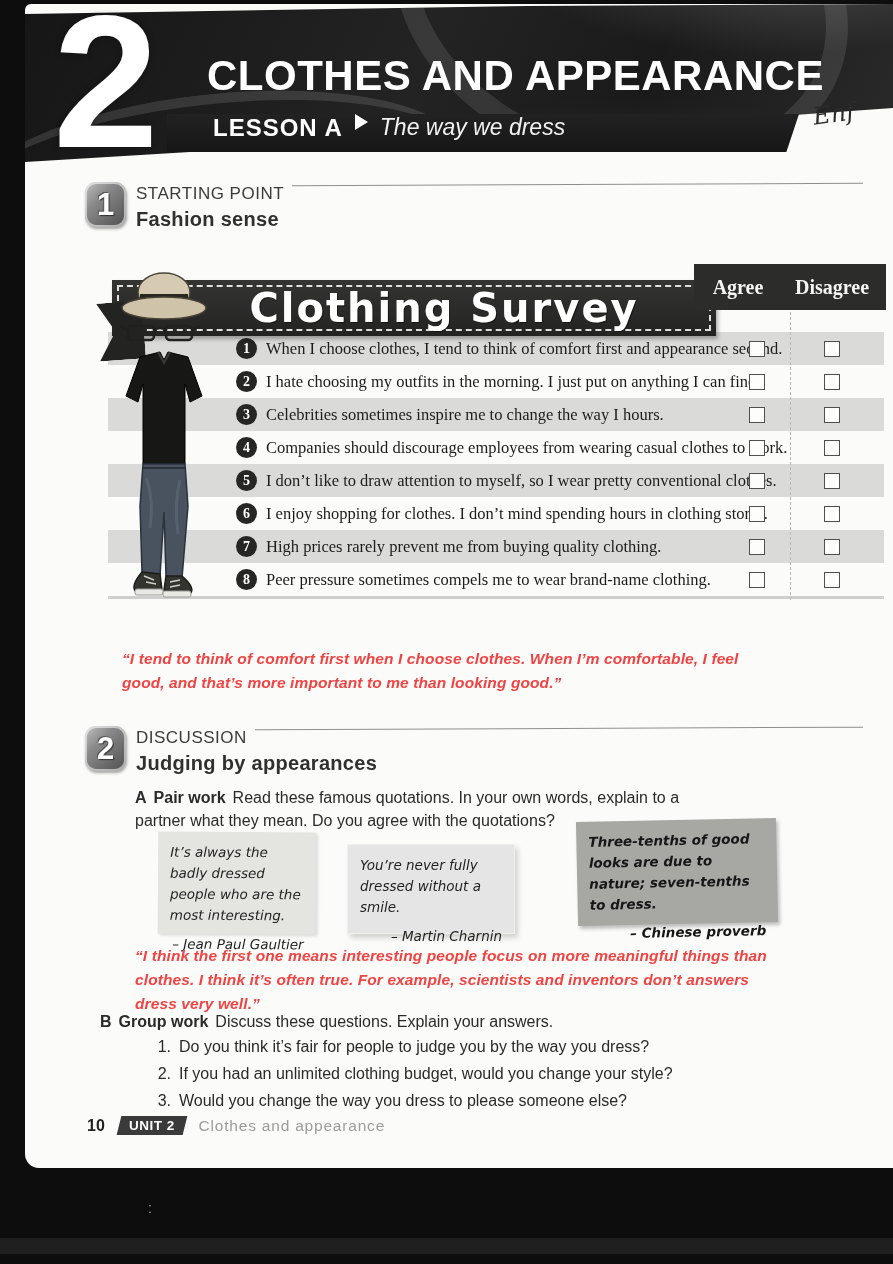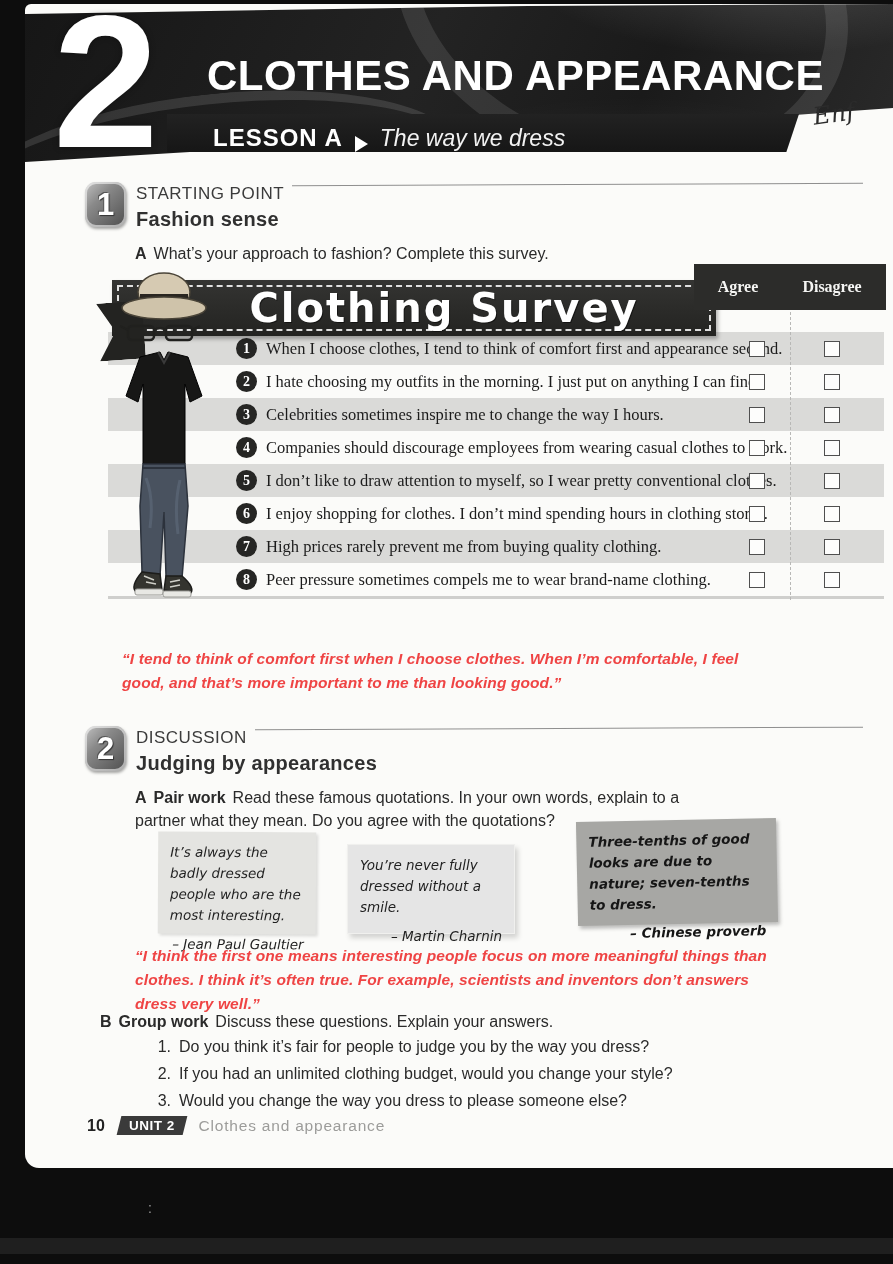--- a/index.html
+++ b/index.html
@@ -24,21 +24,21 @@
     border:22px solid rgba(255,255,255,0.10); border-radius:50%; transform:rotate(18deg); }
   .header-band::after { content:""; position:absolute; left:-60px; top:90px; width:500px; height:160px;
     border-top:10px solid rgba(255,255,255,0.12); border-radius:50%; transform:rotate(-6deg); }
 
   .unit-number { position:absolute; left:28px; top:-18px; font-size:190px; line-height:1;
     font-weight:bold; color:#ffffff; letter-spacing:-6px; text-shadow:0 0 6px rgba(0,0,0,0.35); }
   .unit-title { position:absolute; left:182px; top:48px; font-size:42px; font-weight:bold;
     color:#ffffff; letter-spacing:0.5px; white-space:nowrap; }
 
   .lesson-bar { position:absolute; left:142px; top:110px; width:632px; height:38px;
-    background:linear-gradient(180deg,#222,#161616); display:flex; align-items:flex-end;
+    background:linear-gradient(180deg,#222,#161616); display:flex; align-items:flex-start;
     clip-path:polygon(0 0,100% 0,98% 100%,0 100%); padding-left:46px; gap:12px; }
   .lesson-label { color:#fff; font-weight:bold; font-size:24px; letter-spacing:1px; }
   .lesson-arrow { width:0; height:0; border-left:13px solid #fff; border-top:8px solid transparent; border-bottom:8px solid transparent; }
   .lesson-title { color:#f2f2f2; font-size:23px; font-style:italic; }
 
   .handwriting { position:absolute; left:788px; top:96px; font-family:"DejaVu Serif", serif;
     font-style:italic; font-size:24px; color:#2b2b2b; transform:rotate(-8deg); }
 
   
   .section-head { position:absolute; display:flex; gap:10px; width:778px; }
@@ -77,21 +77,21 @@
     background:linear-gradient(180deg,#343432,#232321); box-shadow:2px 3px 4px rgba(0,0,0,0.3);
     display:flex; align-items:center; justify-content:center; }
   .ribbon::before { content:""; position:absolute; inset:5px; border:2px dashed rgba(255,255,255,0.85); }
   .ribbon-flag { position:absolute; left:-14px; top:22px; width:46px; height:58px;
     background:#232321; clip-path:polygon(0 0,100% 0,100% 100%,0 100%,38% 50%); transform:rotate(-4deg); }
   .ribbon-title { color:#ffffff; font-size:40px; font-weight:bold; letter-spacing:2px;
     font-family:"DejaVu Sans", sans-serif; text-shadow:1px 1px 0 rgba(0,0,0,0.5); padding-left:60px; }
 
   .answer-head { position:absolute; left:596px; top:0; display:flex; }
   .answer-cell { background:#2c2c2a; color:#f5f5f3; font-family:"Liberation Serif", serif;
-    font-weight:bold; font-size:16px; height:42px; display:flex; align-items:center;
+    font-weight:bold; font-size:20px; height:42px; display:flex; align-items:center;
     justify-content:center; border:1px dashed #eee; outline:3px solid #2c2c2a; outline-offset:-1px; }
   .answer-cell.agree { width:84px; }
   .answer-cell.disagree { width:104px; }
 
   .outfit { position:absolute; left:2px; top:2px; z-index:3; }
 
   
   .speech { position:absolute; font-style:italic; font-weight:600; color:#ef4444;
     font-size:15.5px; line-height:1.55; letter-spacing:0.1px; }
 
@@ -143,23 +143,20 @@
       </div>
     <div class="head-text">
       <div class="kicker-row">
         <span class="kicker">STARTING POINT</span>
         <span class="rule"></span>
       </div>
       <div class="section-title">Fashion sense</div>
     </div>
   </div>
 
-  <div class="task-line" style="left:110px; top:238px;">
-    <span class="task-letter">A</span><span>What’s your approach to fashion? Complete this survey.</span>
-  </div>
 
   <div class="survey">
 
     <div class="survey-rows">
       <div class="srow alt">
         <span class="srow-num">1</span>
         <span class="srow-text">When I choose clothes, I tend to think of comfort first and appearance second.</span>
         <span class="cbox agree"></span>
         <span class="cbox disagree"></span>
       </div>

